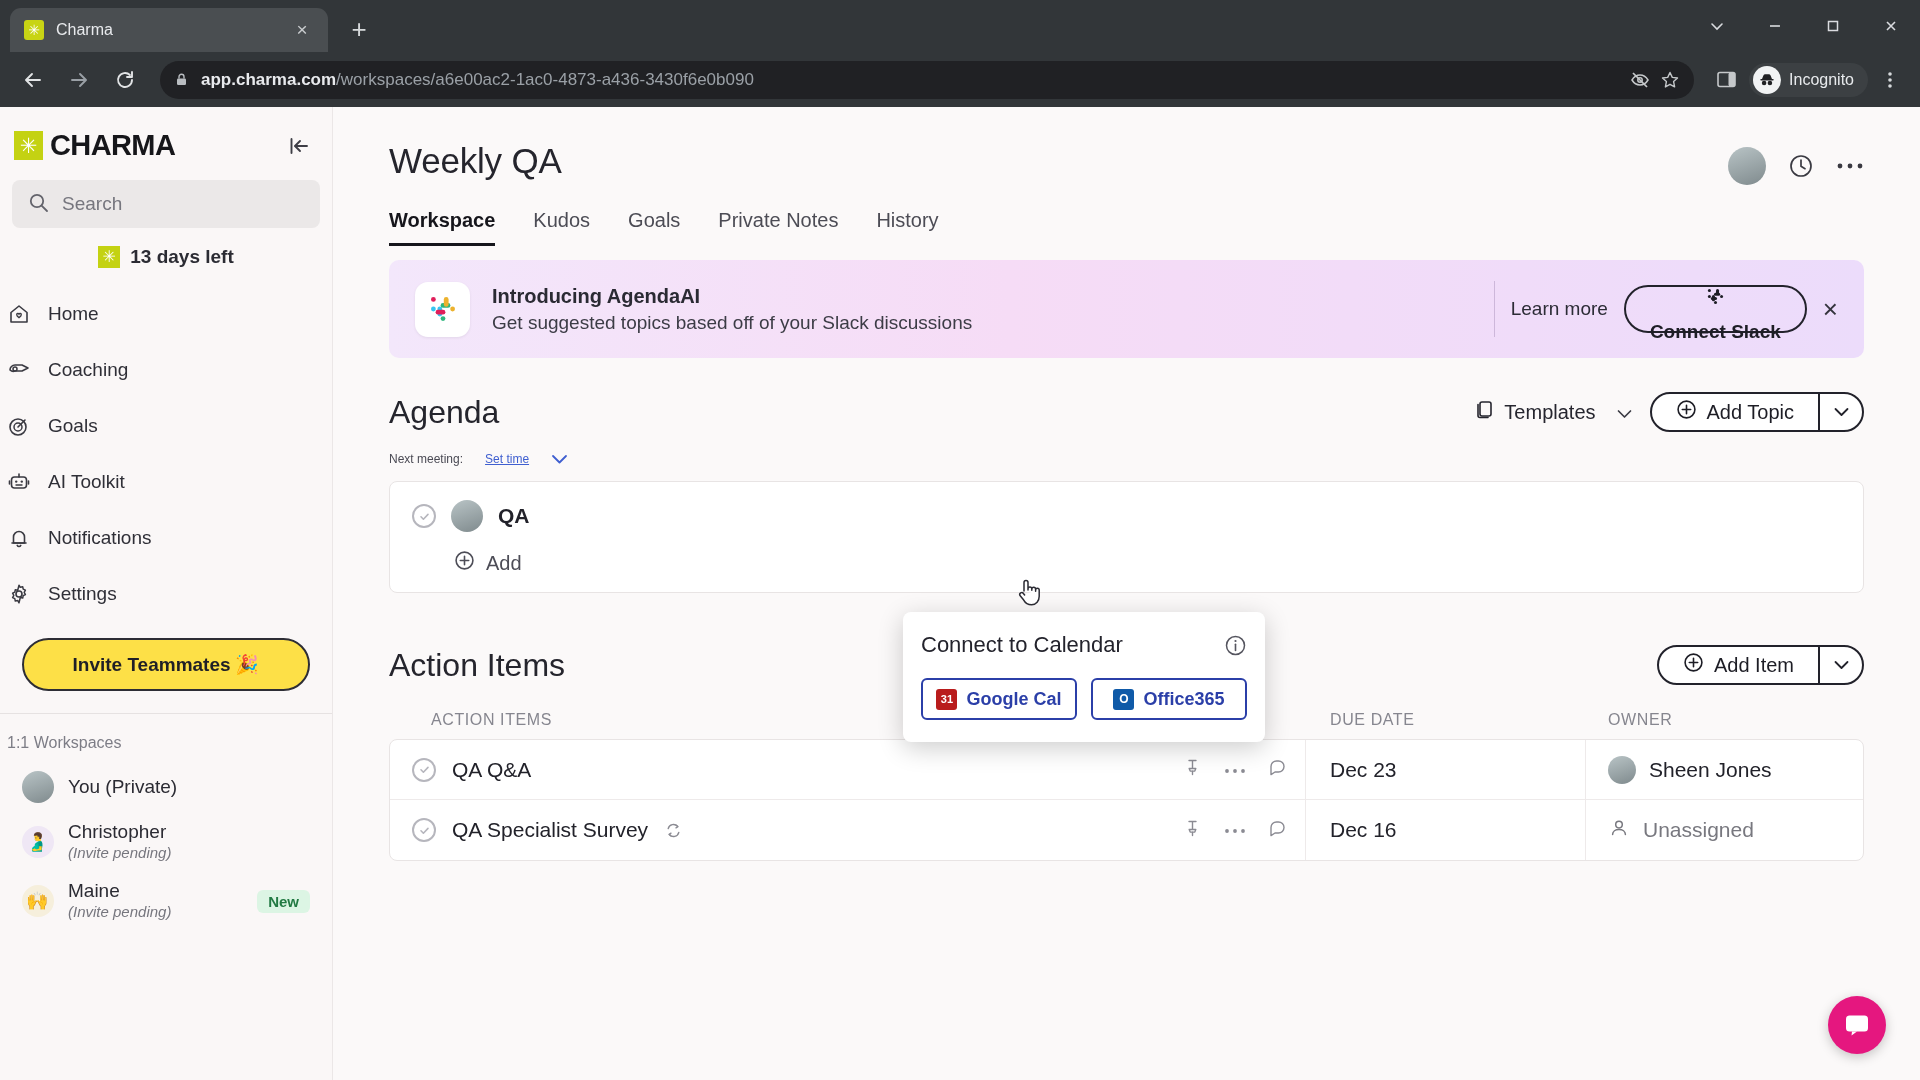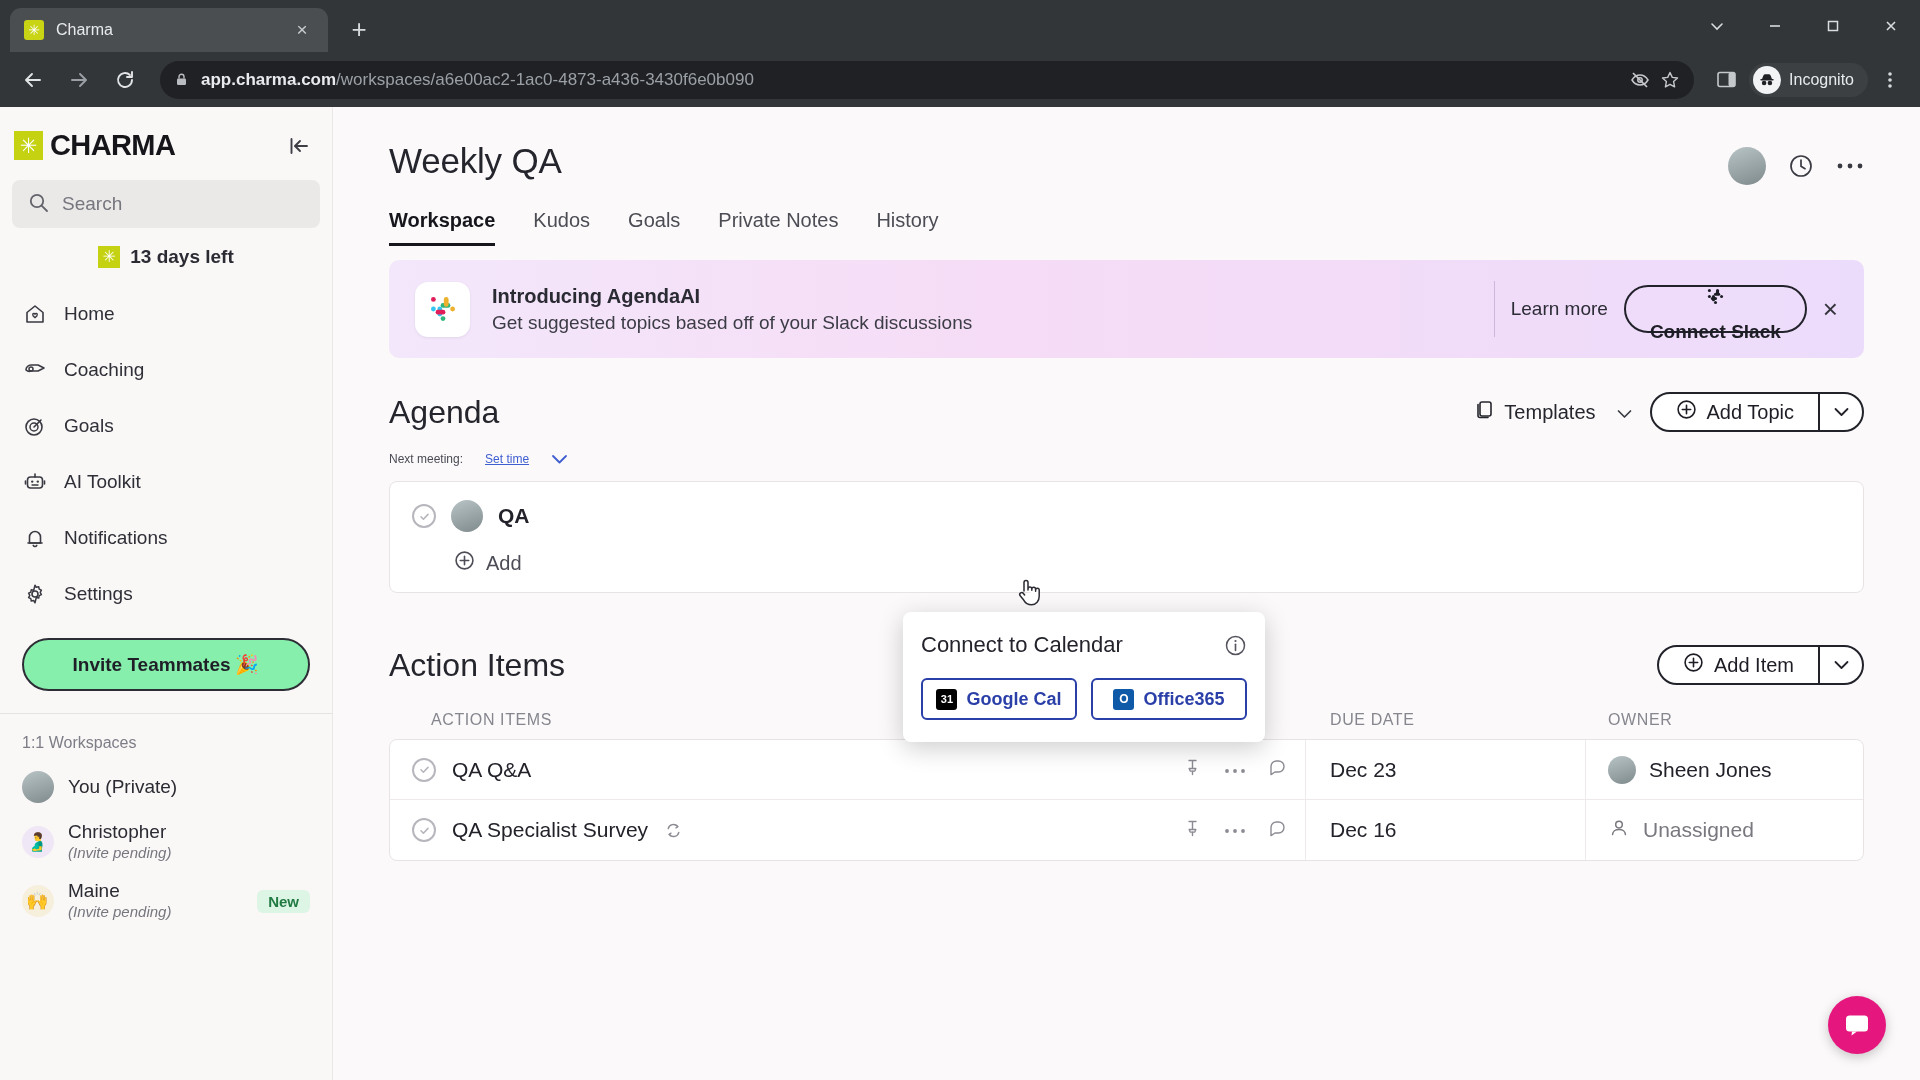--- a/index.html
+++ b/index.html
@@ -95,33 +95,33 @@
 
   .trial { display: flex; align-items: center; justify-content: center; gap: 10px; padding: 18px 0 14px; }
   .trial-mark {
     width: 22px; height: 22px; background: #c4d212; display: flex;
     align-items: center; justify-content: center; color: #fff; font-size: 16px; line-height: 1;
   }
   .trial-text { font-size: 19px; color: #2b2b33; font-weight: 600; }
 
   .nav { padding: 4px 0 0 0; }
   .nav-item {
-    display: flex; align-items: center; gap: 16px; height: 56px; padding: 0 22px;
+    display: flex; align-items: center; gap: 16px; height: 56px; padding: 0 6px;
     color: #2f2f37; font-size: 19px; cursor: pointer;
   }
   .nav-ico { width: 26px; display: flex; align-items: center; justify-content: center; color: #3a3a42; }
 
   .invite-wrap { padding: 16px 22px 22px; }
   .invite-btn {
     width: 100%; height: 53px; border: 2px solid #2d2d35; border-radius: 27px;
-    background: #86efac; display: flex; align-items: center; justify-content: center; gap: 10px;
+    background: #fde047; display: flex; align-items: center; justify-content: center; gap: 10px;
     font-size: 19px; color: #1f1f27; cursor: pointer; font-family: inherit; font-weight: 600;
   }
   .sb-divider { height: 1px; background: #e6e2e2; }
-  .sb-section-title { font-size: 16px; color: #7d7d86; padding: 20px 22px 10px; }
+  .sb-section-title { font-size: 16px; color: #7d7d86; padding: 20px 7px 10px; }
   .ws-item { display: flex; align-items: center; gap: 14px; padding: 9px 22px; cursor: pointer; }
   .avatar { width: 32px; height: 32px; border-radius: 50%; flex-shrink: 0; overflow: hidden;
             display: flex; align-items: center; justify-content: center; font-size: 18px; }
   .av-gray { background: linear-gradient(160deg,#b9c4c6,#7f8a8d); }
   .av-pink  { background: #efe7f5; }
   .av-yellow{ background: #f6efdc; }
   .ws-name { font-size: 19px; color: #2b2b33; line-height: 1.15; }
   .ws-sub { font-size: 15px; color: #76767e; font-style: italic; line-height: 1.3; }
   .badge-new {
     margin-left: auto; background: #dcf5e4; color: #227a43; font-size: 15px;
@@ -217,21 +217,21 @@
   }
   .pop-head { display: flex; align-items: center; }
   .pop-title { font-size: 22px; color: #23232c; }
   .pop-info { margin-left: auto; color: #55555f; cursor: pointer; display: flex; }
   .pop-btns { display: flex; gap: 14px; margin-top: 20px; }
   .cal-btn {
     flex: 1; height: 42px; border: 2px solid #2b3fa8; border-radius: 6px; background: #fff;
     display: flex; align-items: center; justify-content: center; gap: 9px;
     font-size: 18px; color: #2b3fa8; cursor: pointer; font-family: inherit; font-weight: 600;
   }
-  .gcal-ico { width: 21px; height: 21px; background: #000000; border-radius: 3px; color: #fff;
+  .gcal-ico { width: 21px; height: 21px; background: #b91c1c; border-radius: 3px; color: #fff;
               font-size: 11px; font-weight: 700; display: flex; align-items: center; justify-content: center; }
   .o365-ico { width: 21px; height: 21px; background: #0f5aa8; border-radius: 3px; color: #fff;
               font-size: 12px; font-weight: 700; display: flex; align-items: center; justify-content: center; }
   .pop-manual { margin-top: 22px; font-size: 22px; color: #2b3fa8; cursor: pointer; }
   .cursor-hand { position: absolute; left: 683px; top: 470px; z-index: 50; pointer-events: none; }
 
   
   .ai-head { display: flex; align-items: center; margin-top: 52px; }
   .ai-title { font-size: 32px; font-weight: 400; color: #25252d; }
   .ai-cols {

